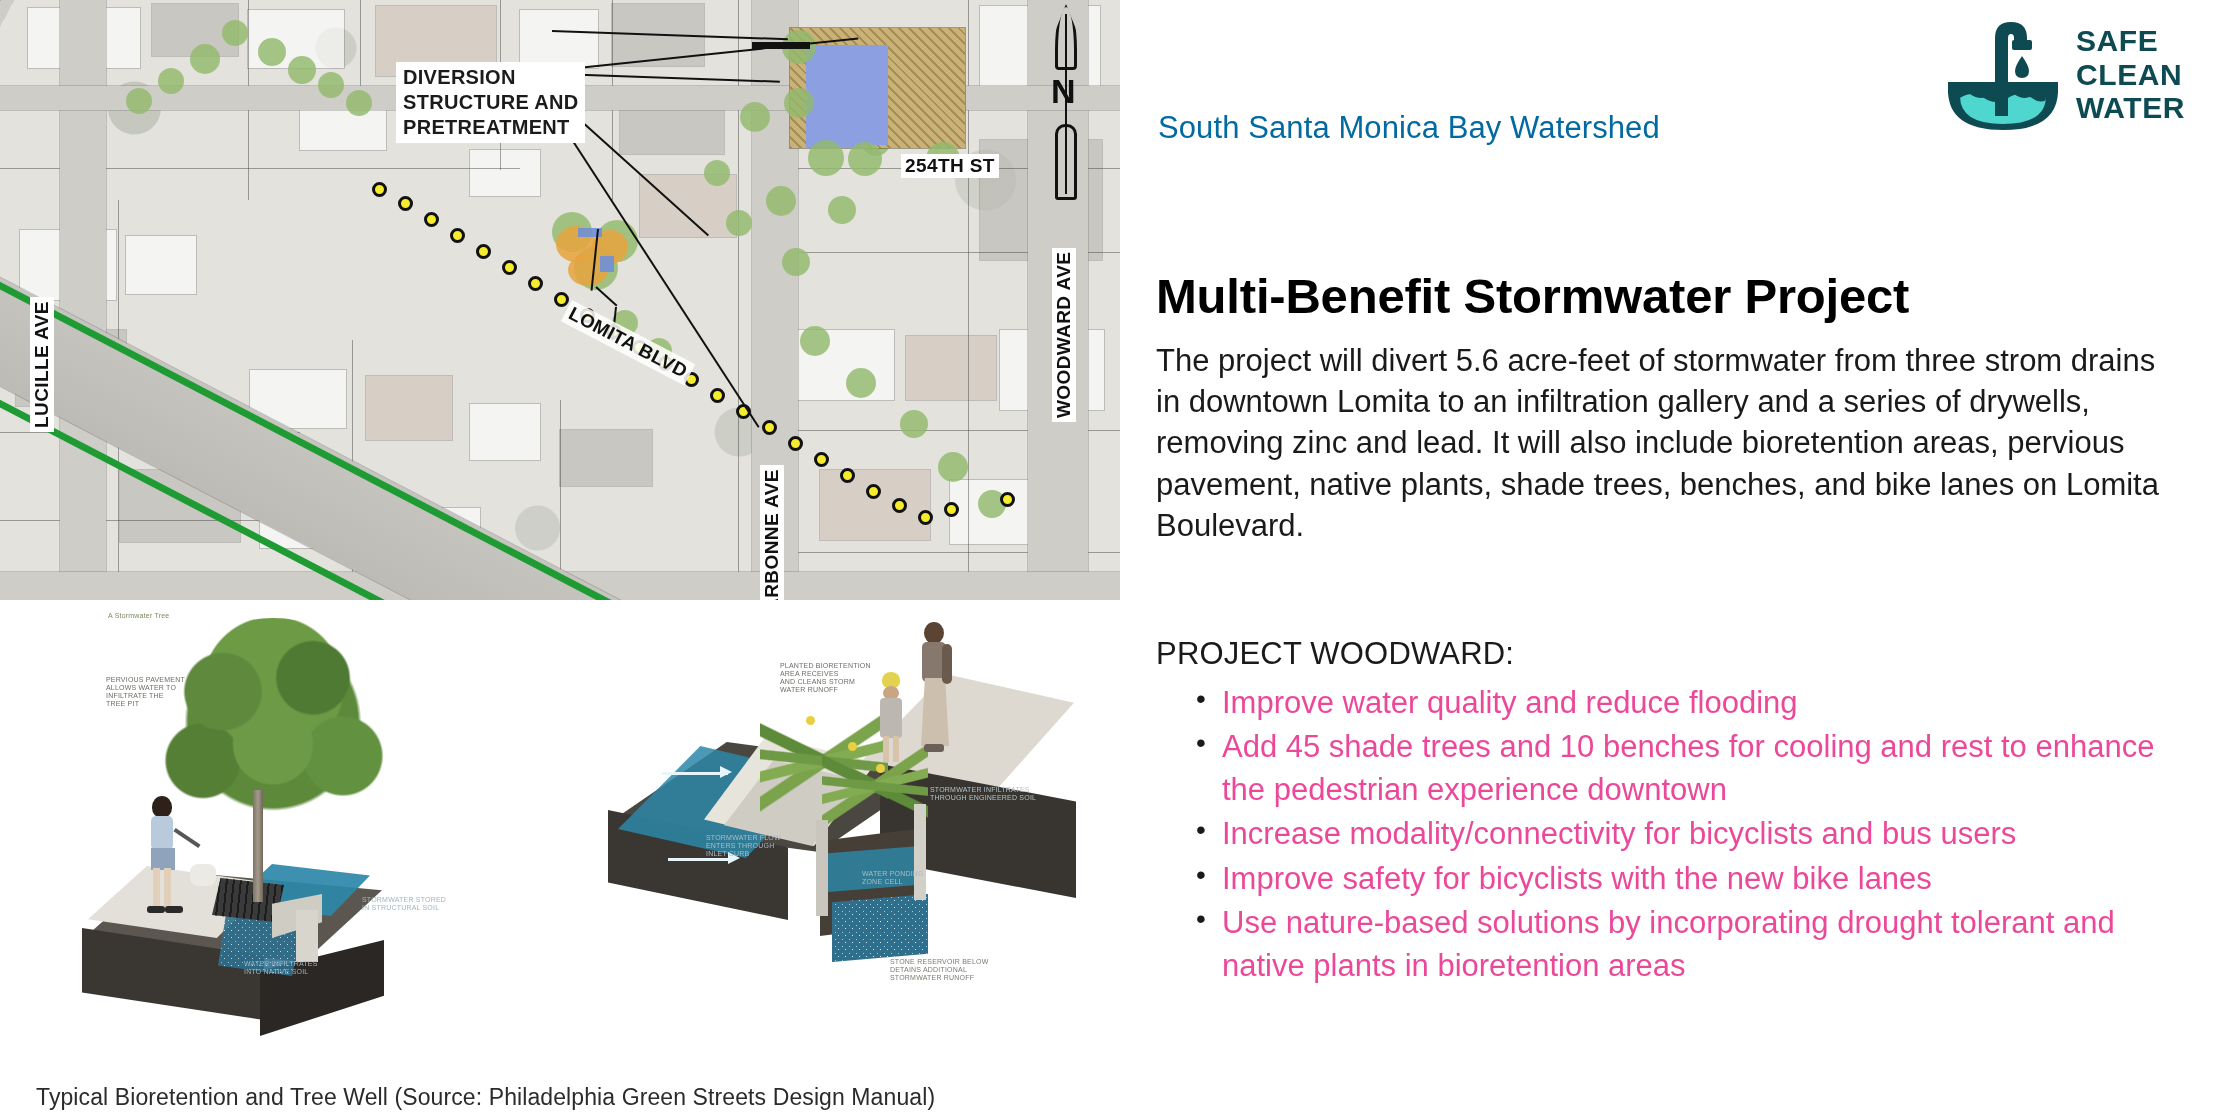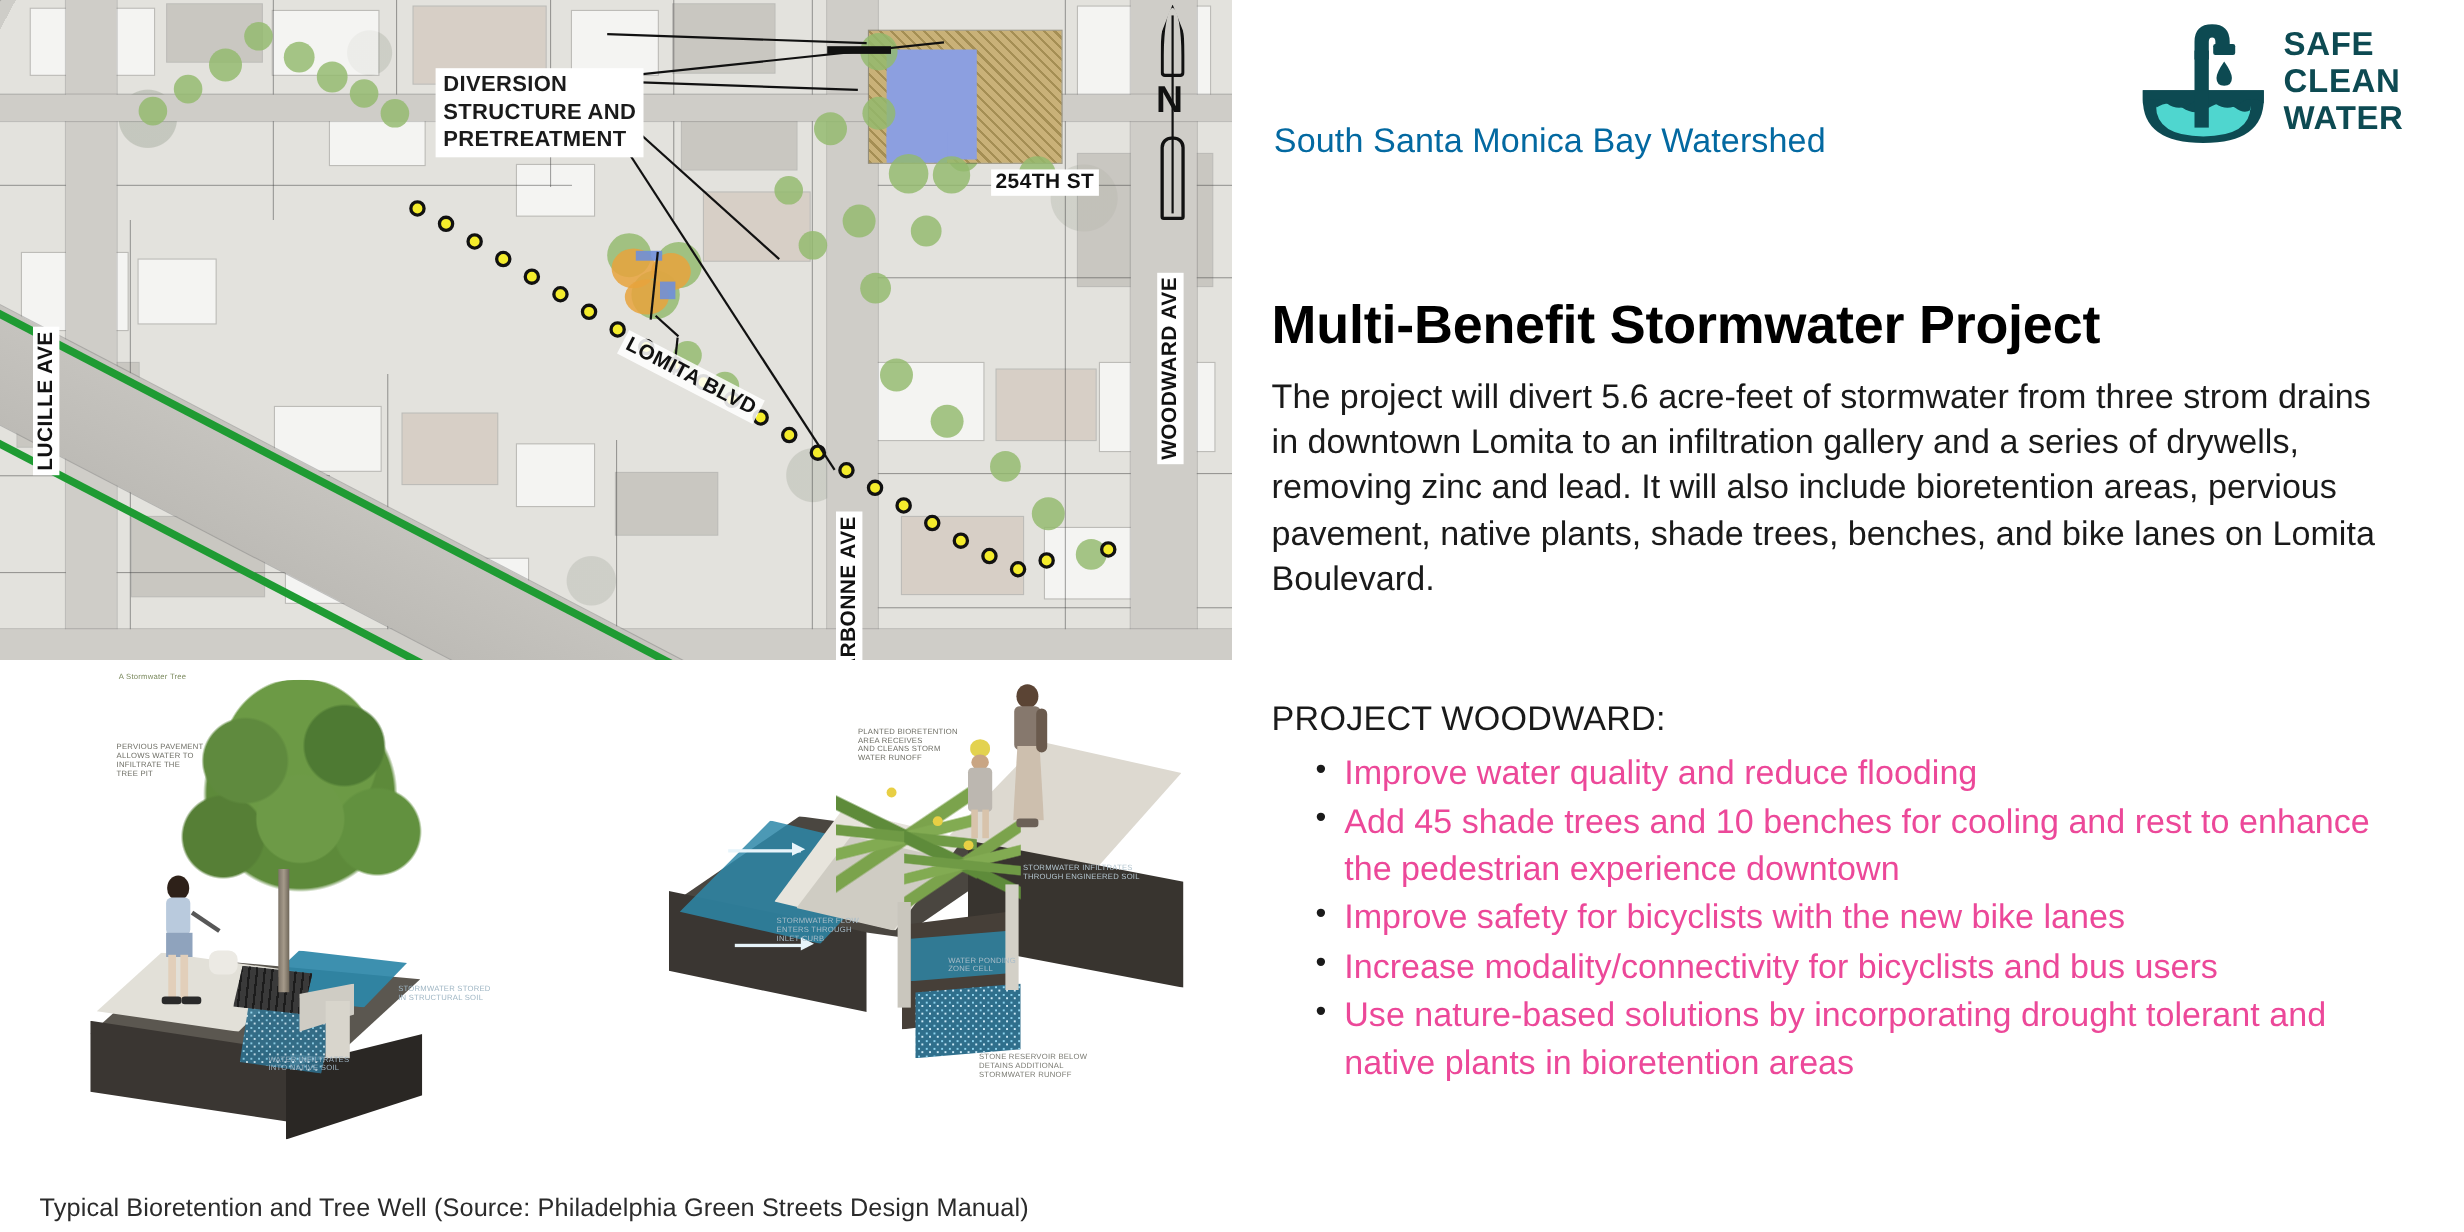--- a/index.html
+++ b/index.html
@@ -581,22 +581,22 @@
   </div>
 
   <div class="right-col">
     <div class="watershed">South Santa Monica Bay Watershed</div>
     <div class="title-2">Multi-Benefit Stormwater Project</div>
     <div class="body-para">The project will divert 5.6 acre-feet of stormwater from three strom drains in downtown Lomita to an infiltration gallery and a series of drywells, removing zinc and lead. It will also include bioretention areas, pervious pavement, native plants, shade trees, benches, and bike lanes on Lomita Boulevard.</div>
     <div class="features-head">PROJECT WOODWARD:</div>
     <ul class="features-list">
       <li>Improve water quality and reduce flooding</li>
       <li>Add 45 shade trees and 10 benches for cooling and rest to enhance the pedestrian experience downtown</li>
+      <li>Increase modality/connectivity for bicyclists and bus users</li>
       <li>Improve safety for bicyclists with the new bike lanes</li>
-      <li>Increase modality/connectivity for bicyclists and bus users</li>
       <li>Use nature-based solutions by incorporating drought tolerant and native plants in bioretention areas</li>
     </ul>
   </div>
 
   <div class="logo">
     <div class="logo-mark">
       <svg viewBox="0 0 126 118" width="126" height="118" aria-hidden="true">
 
         <path d="M8 66 L8 74 Q8 114 63 114 Q118 114 118 74 L118 66 Z" fill="#0d4a52"></path>
         <path d="M20 82 Q32 74 44 82 Q56 90 68 82 Q80 74 92 82 Q100 88 106 84 L106 80 Q106 108 63 108 Q20 108 20 80 Z" fill="#4fd6cf"></path>

